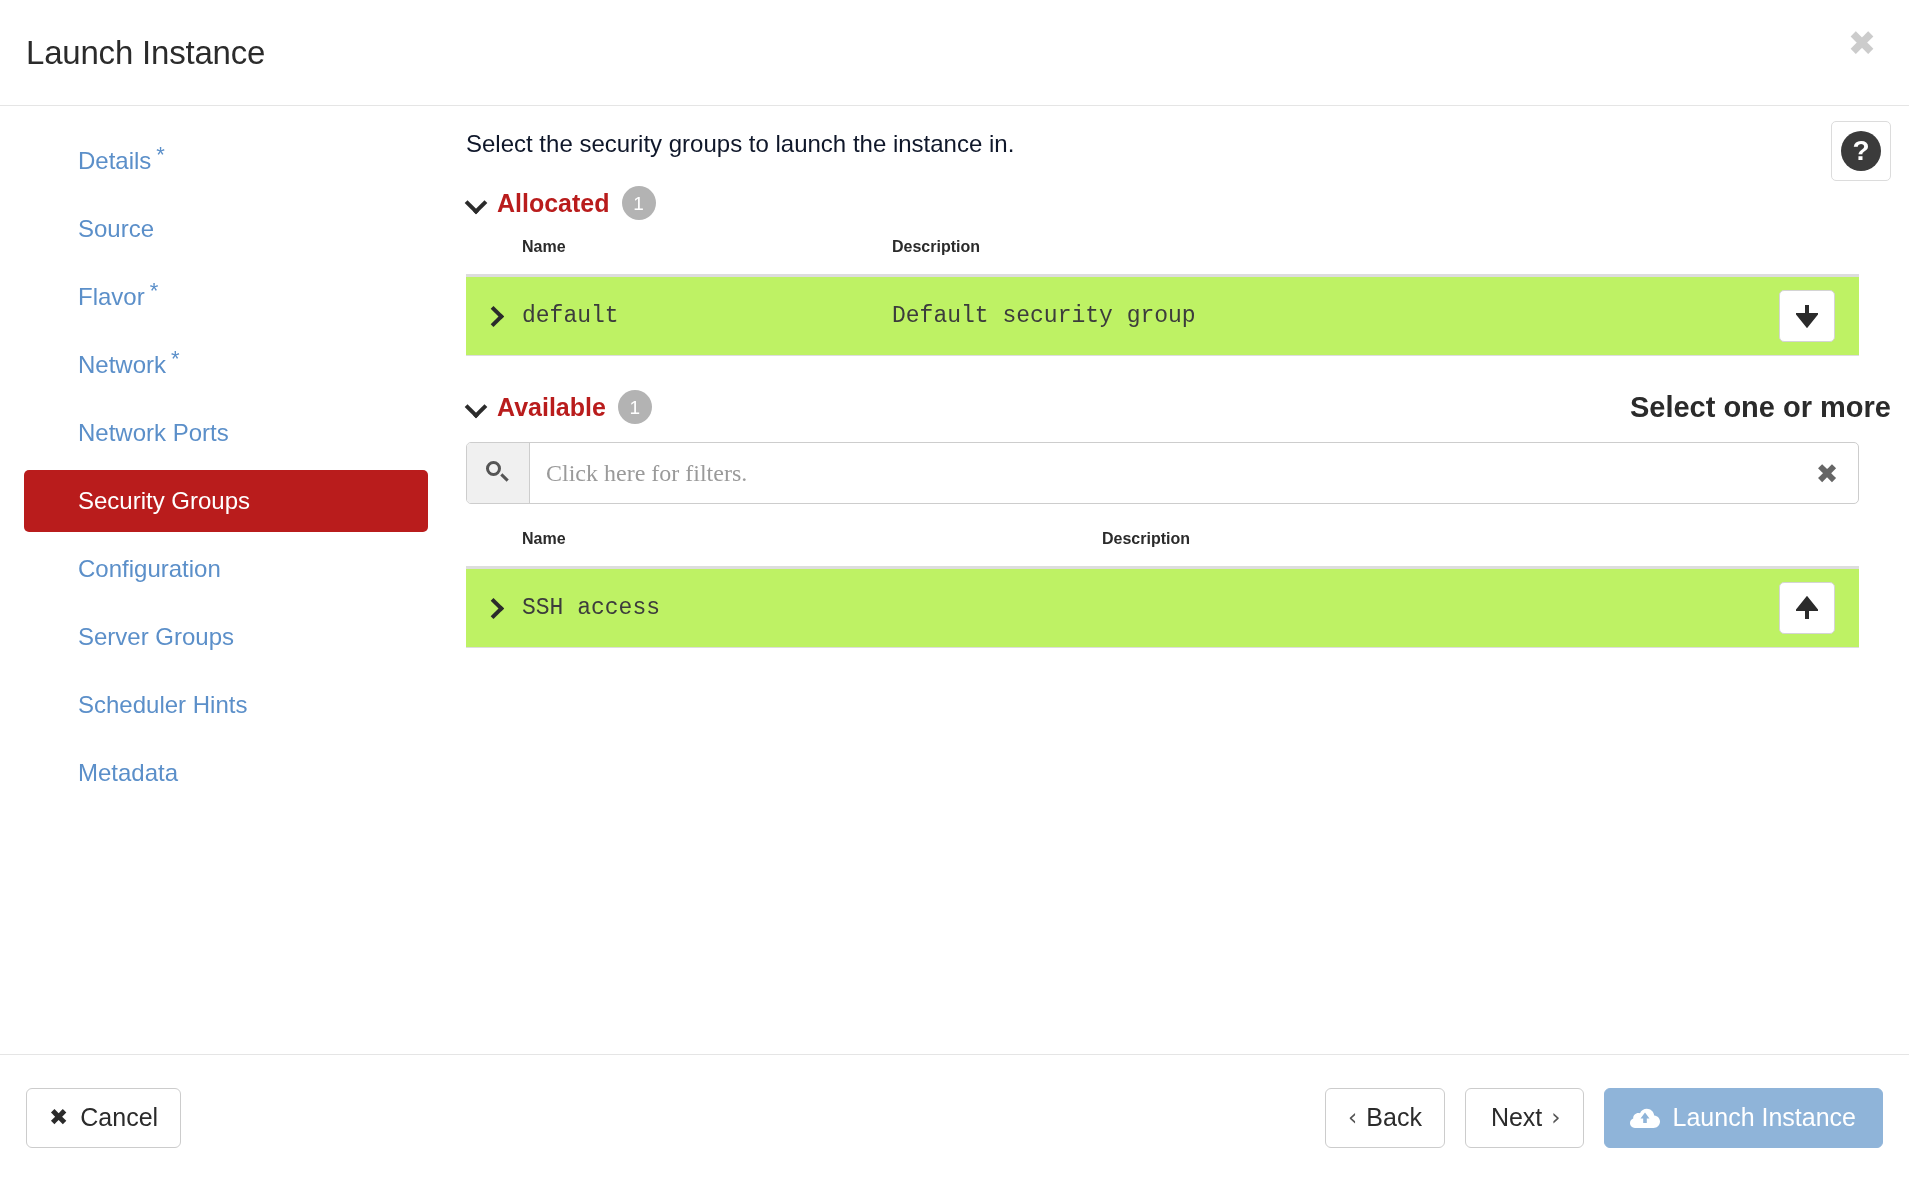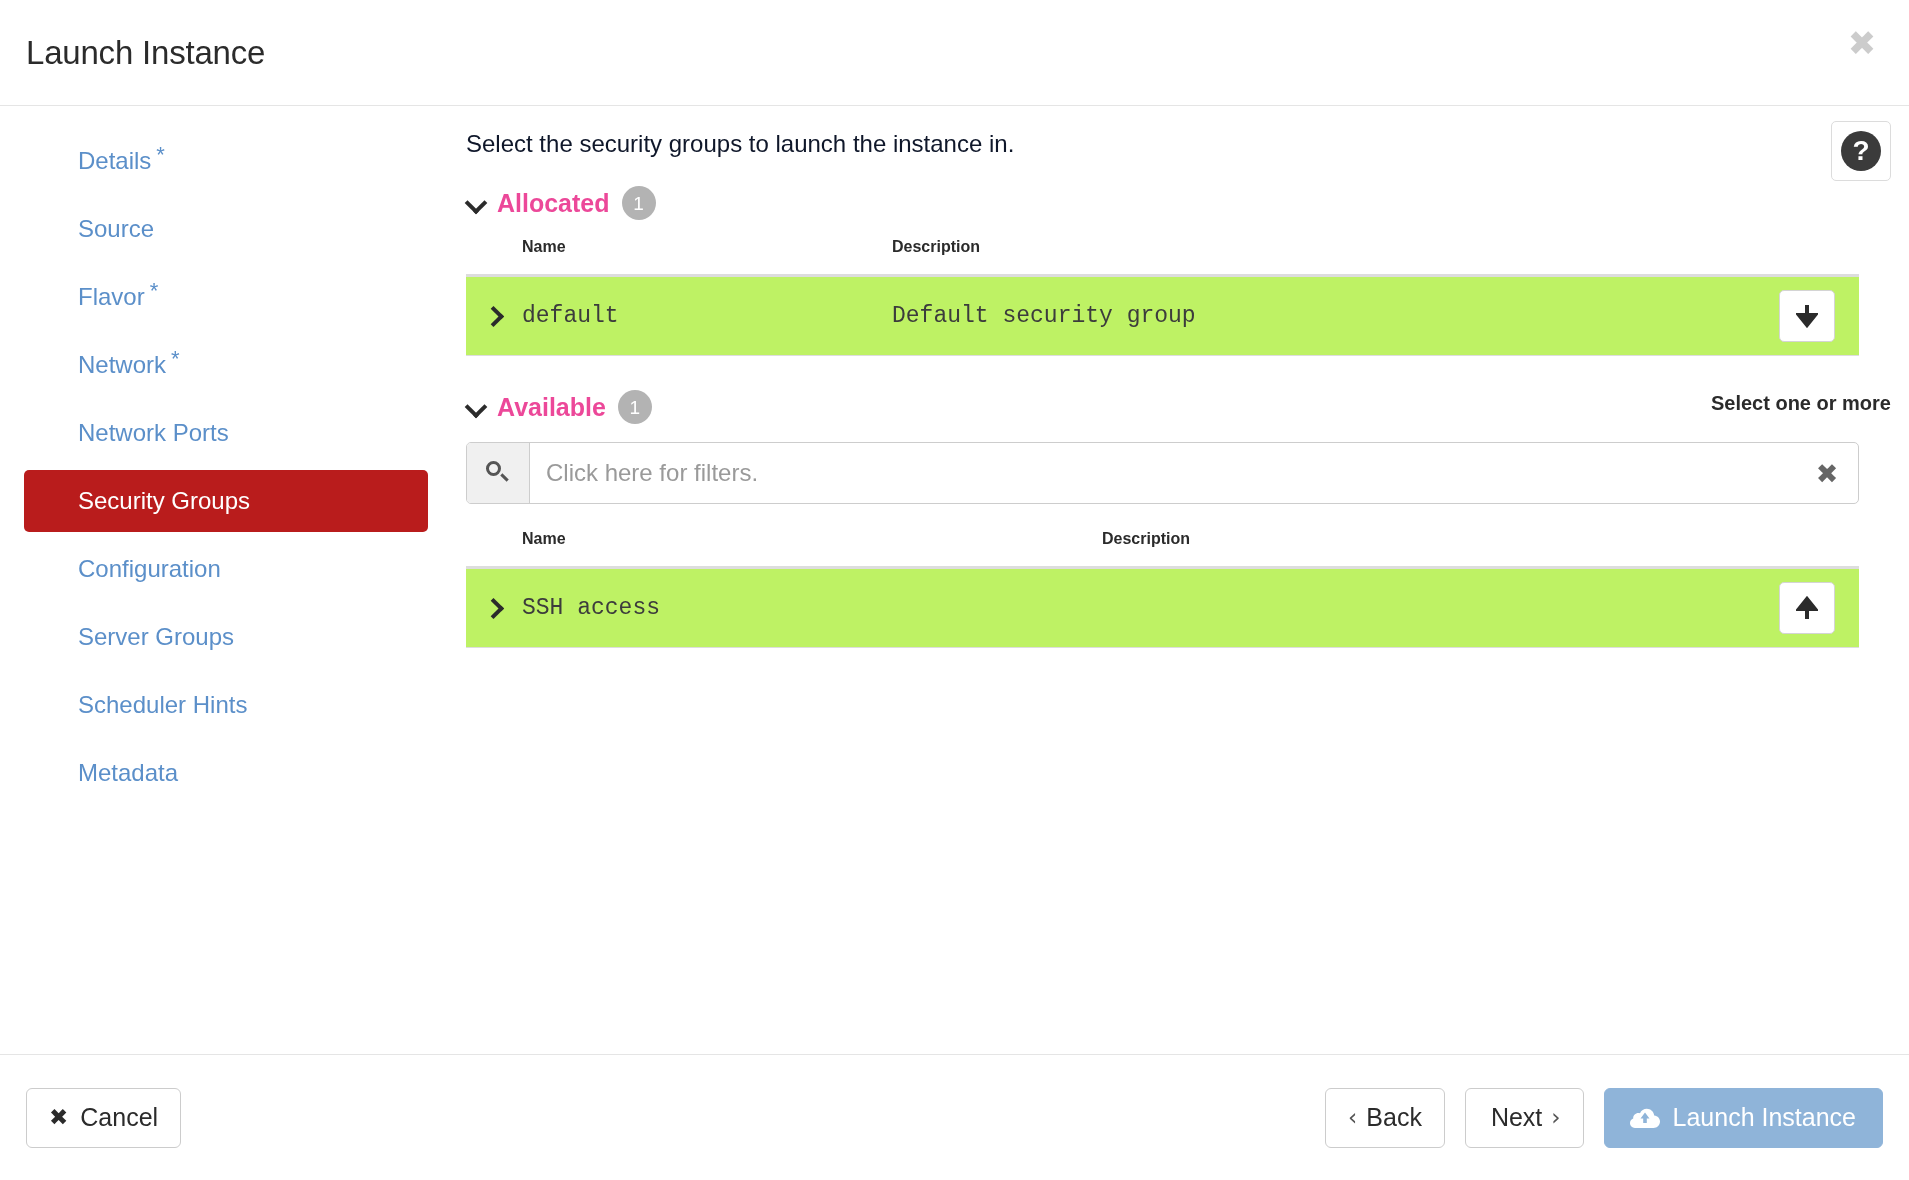--- a/index.html
+++ b/index.html
@@ -180,21 +180,21 @@
     top: 3px;
     width: 12px;
     height: 12px;
     border-right: 4px solid #2b2b2b;
     border-bottom: 4px solid #2b2b2b;
     transform: rotate(45deg);
   }
   .section-title {
     font-size: 25px;
     font-weight: bold;
-    color: #ec4899;
+    color: #b91c1c;
     line-height: 1;
   }
   .count-badge {
     margin-left: 12px;
     min-width: 34px;
     height: 34px;
     border-radius: 17px;
     background: #b3b3b3;
     color: #ffffff;
     font-size: 19px;
@@ -202,21 +202,21 @@
     align-items: center;
     justify-content: center;
     padding: 0 10px;
     box-sizing: border-box;
     line-height: 1;
   }
   .select-hint {
     position: absolute;
     right: 18px;
     top: 3px;
-    font-size: 20px;
+    font-size: 29px;
     font-weight: bold;
     color: #2b2b2b;
     line-height: 1;
   }
 
   
   .tbl {
     width: 1393px;
     margin-left: 14px;
     border-collapse: collapse;
@@ -339,21 +339,21 @@
     background: #555555;
     transform: rotate(45deg);
   }
   .filter-input {
     flex: 1;
     border: none;
     outline: none;
     font-size: 24px;
     padding: 0 16px;
     color: #8b5cf6;
-    font-family: Liberation Sans, sans-serif;
+    font-family: Liberation Serif, serif;
     background: transparent;
   }
   .filter-input::placeholder { color: #9a9a9a; }
   .filter-clear {
     width: 62px;
     min-width: 62px;
     border: none;
     background: transparent;
     cursor: pointer;
     font-size: 27px;

